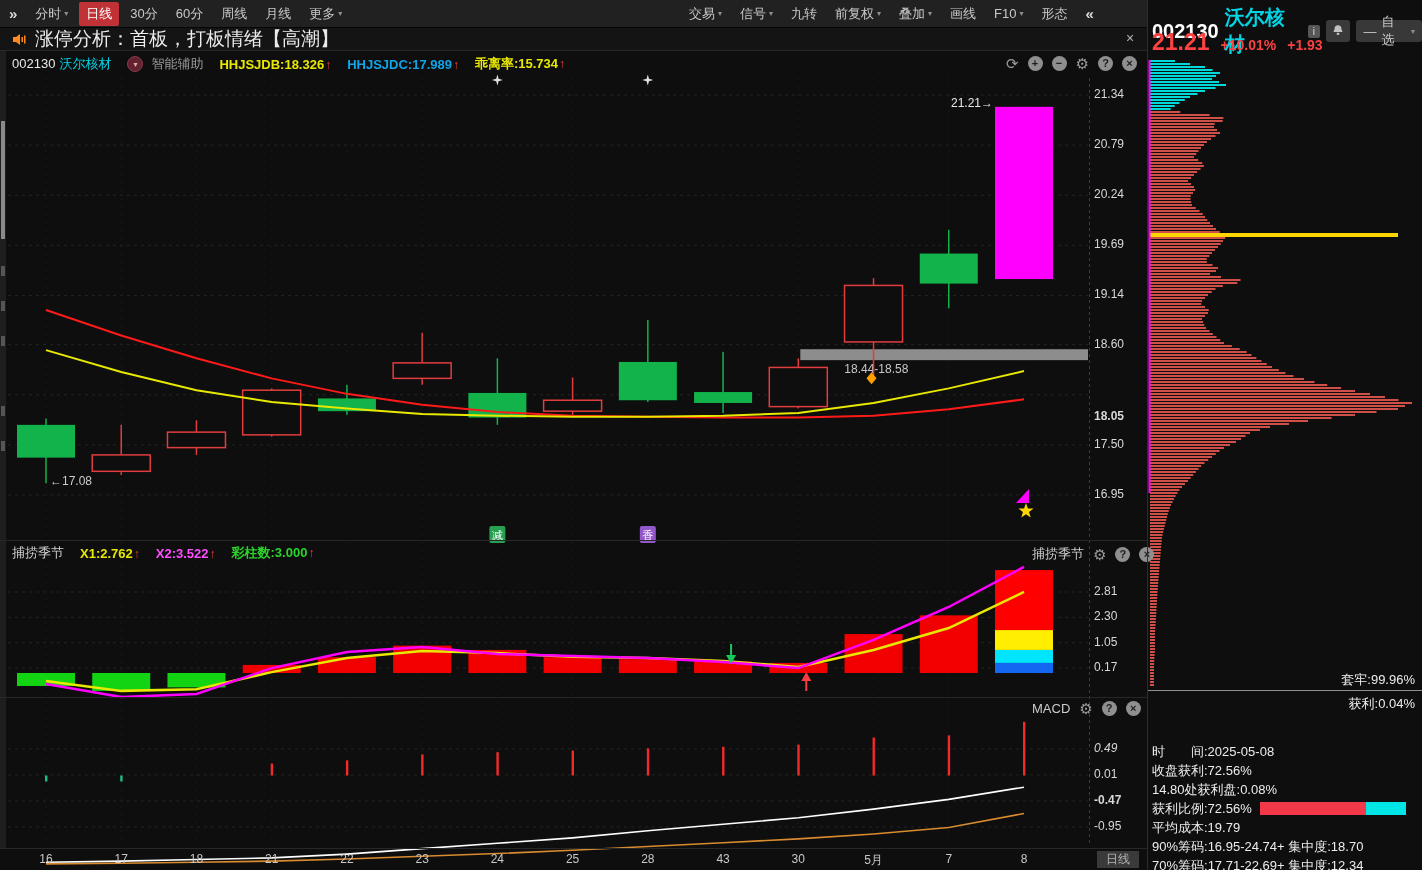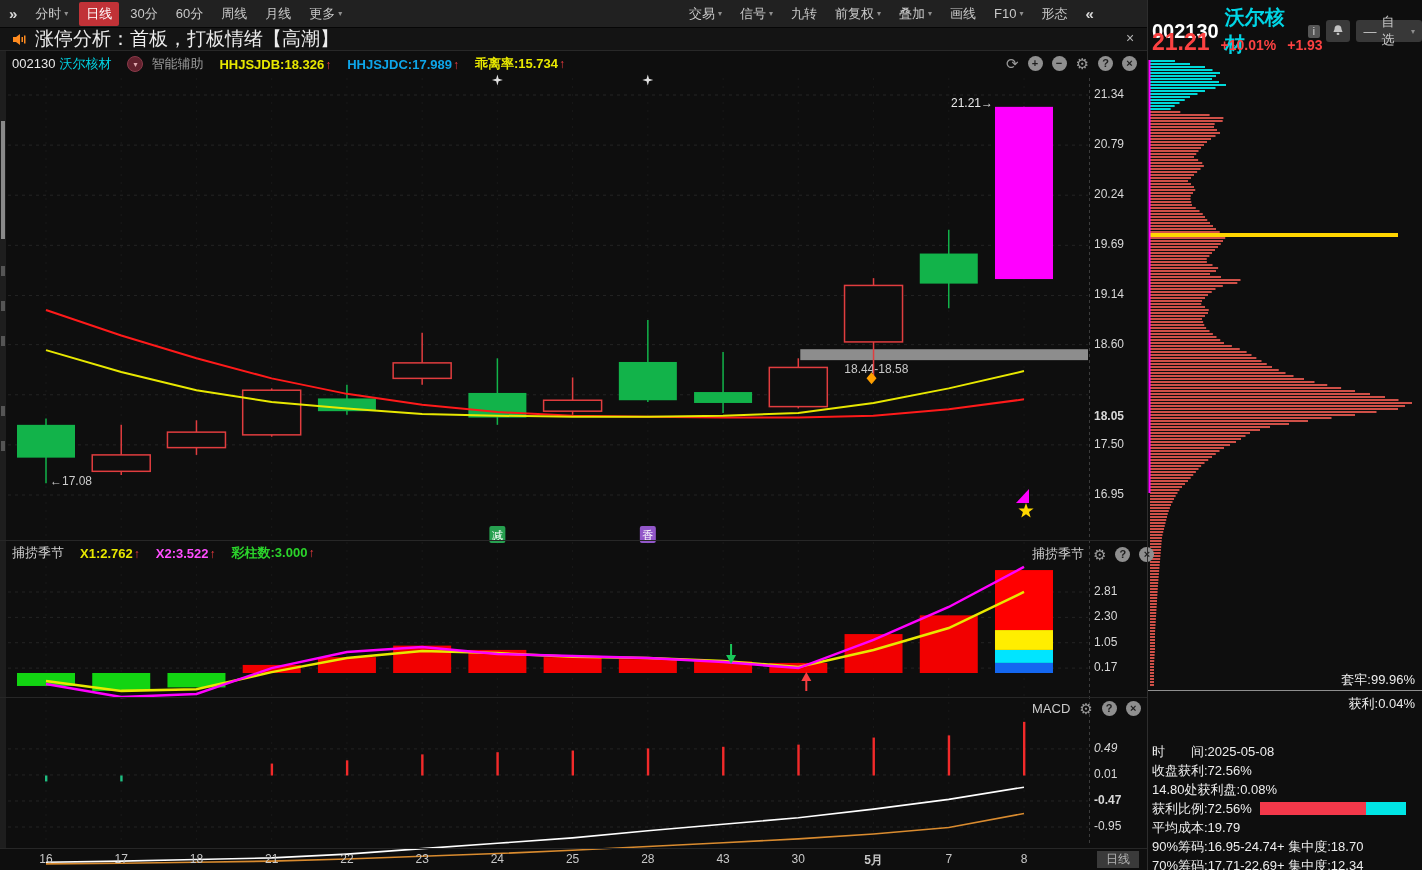--- a/index.html
+++ b/index.html
@@ -528,21 +528,21 @@
       <div class="xlab" style="left: 103.23px;">17</div>
       <div class="xlab" style="left: 178.46px;">18</div>
       <div class="xlab" style="left: 253.69px;">21</div>
       <div class="xlab" style="left: 328.92px;">22</div>
       <div class="xlab" style="left: 404.15px;">23</div>
       <div class="xlab" style="left: 479.38px;">24</div>
       <div class="xlab" style="left: 554.61px;">25</div>
       <div class="xlab" style="left: 629.84px;">28</div>
       <div class="xlab" style="left: 705.07px;">43</div>
       <div class="xlab" style="left: 780.3px;">30</div>
-      <div class="xlab" style="left: 855.53px; font-weight: bold;">5月</div>
+      <div class="xlab" style="left: 855.53px;">5月</div>
       <div class="xlab" style="left: 930.76px;">7</div>
       <div class="xlab" style="left: 1005.99px;">8</div>
     </div>
   <div id="ylabels">
       <div class="ylab" style="top: 87px;">21.34</div>
       <div class="ylab" style="top: 137.114px;">20.79</div>
       <div class="ylab" style="top: 187.228px;">20.24</div>
       <div class="ylab" style="top: 237.341px;">19.69</div>
       <div class="ylab" style="top: 287.455px;">19.14</div>
       <div class="ylab" style="top: 336.658px;">18.60</div>

